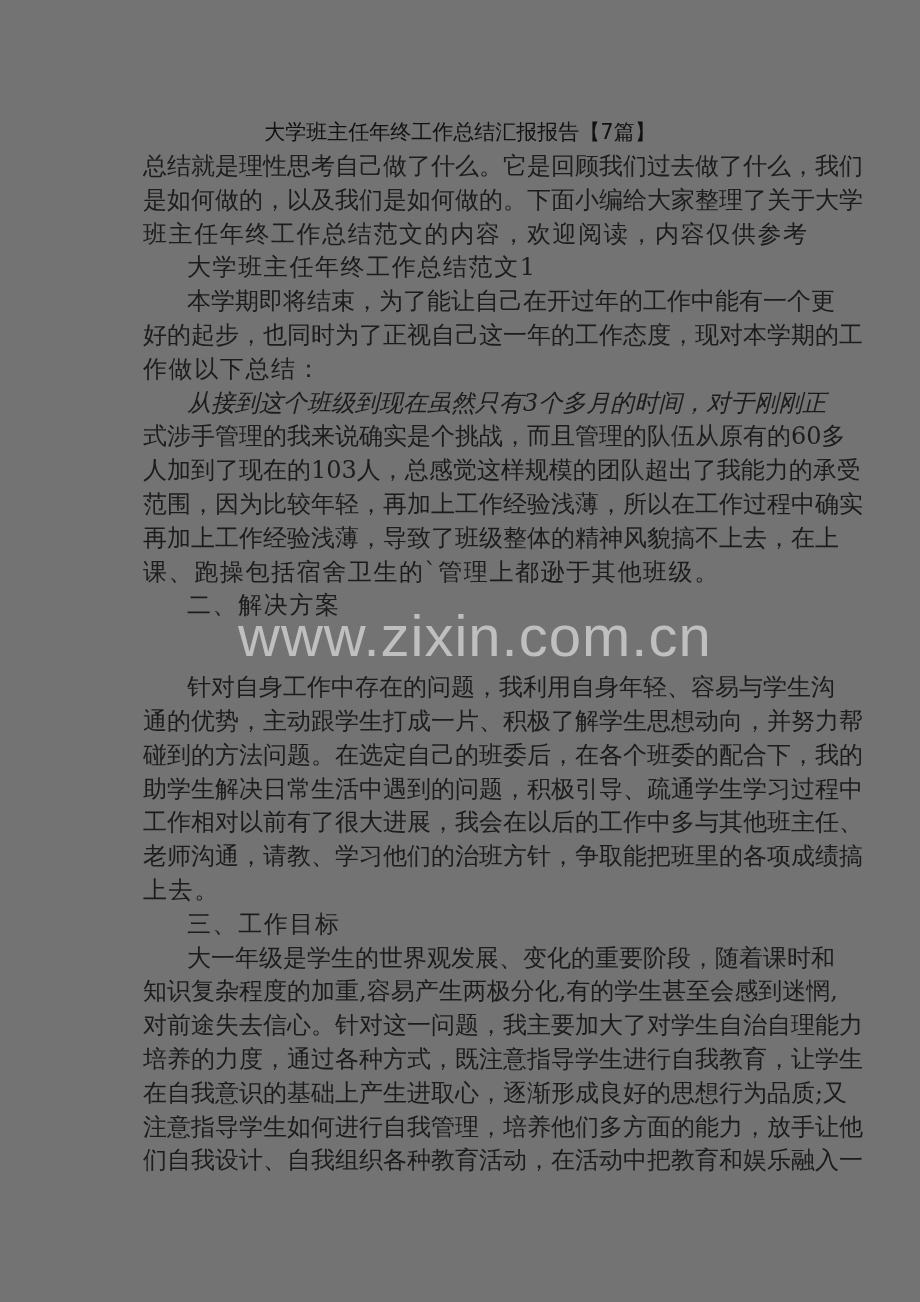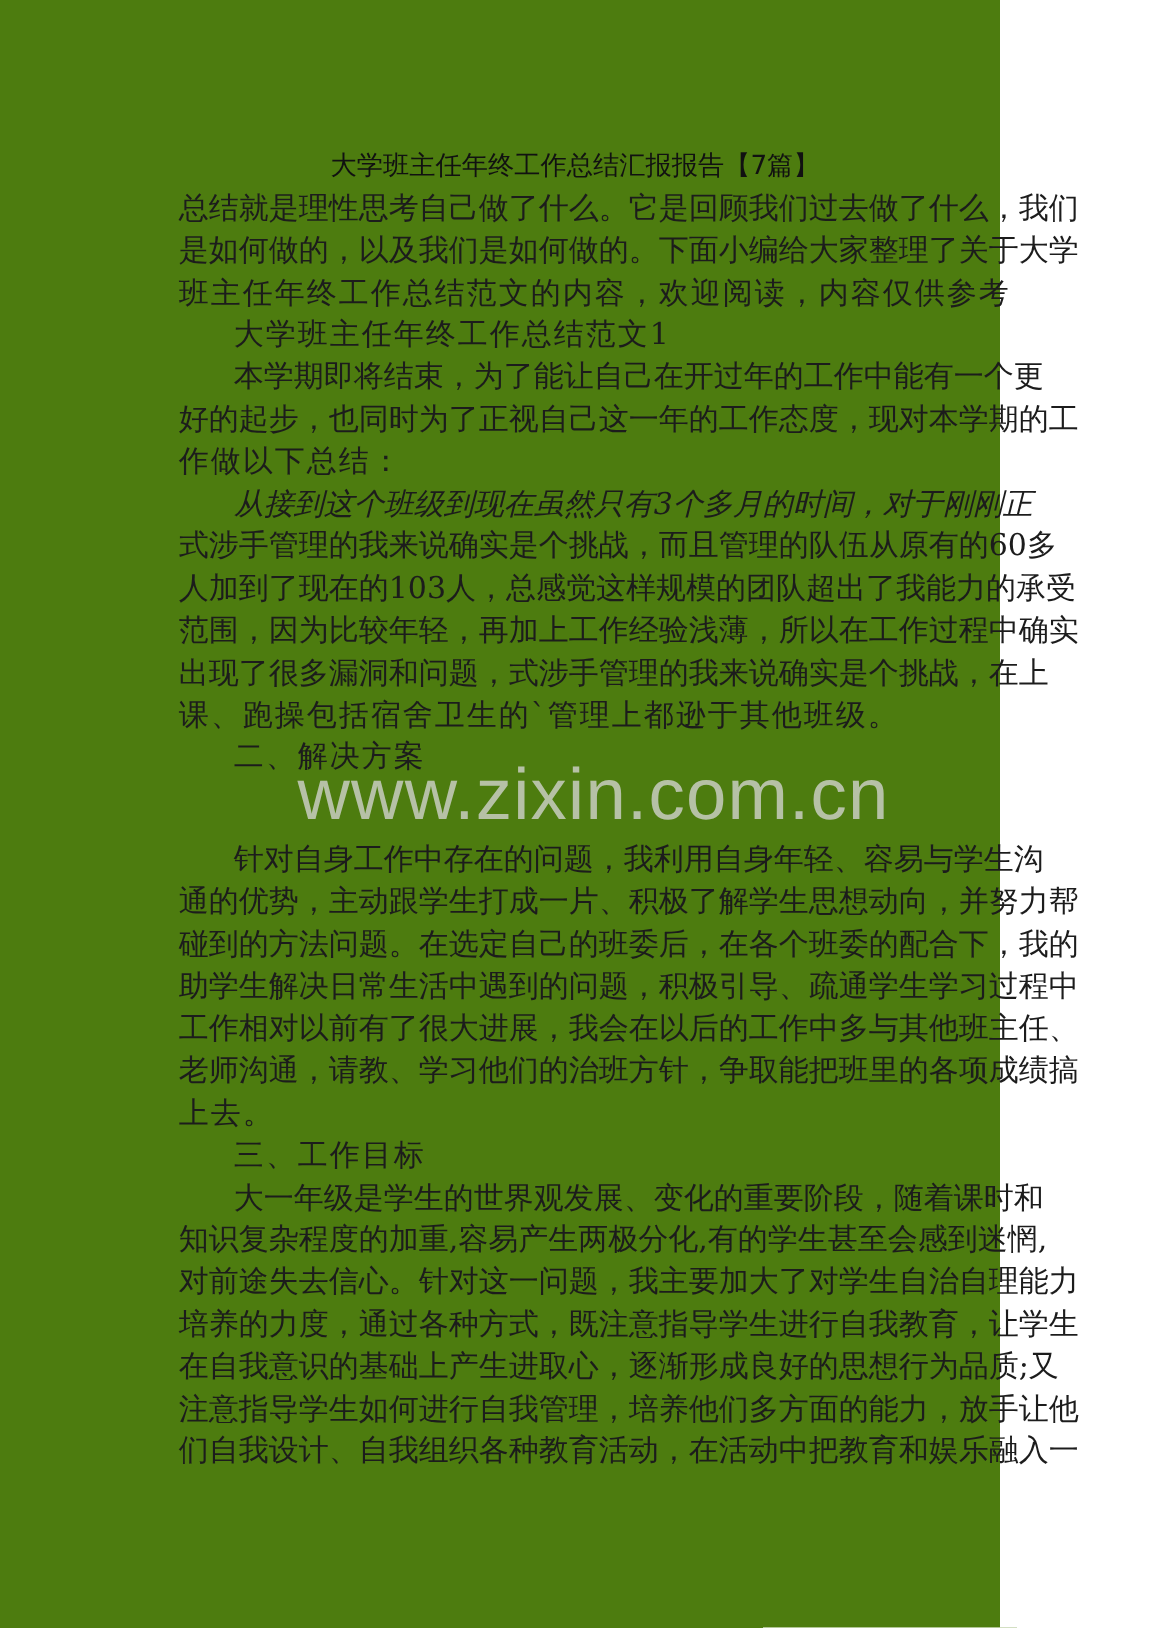--- a/index.html
+++ b/index.html
@@ -1,18 +1,18 @@
 <!DOCTYPE html>
 <html><head>
 <meta charset="utf-8">
 <style>
   html, body { margin: 0; padding: 0; background: #ffffff; }
   body { width: 920px; height: 1302px; position: relative; overflow: hidden;
          font-family: "DejaVu Serif", "Liberation Serif", serif; color: #1a1a1a; }
-  .page { position: absolute; left: 0; top: 0; width: 800px; height: 1302px; background: #4d7c0f; }
+  .page { position: absolute; left: 0; top: 0; width: 920px; height: 1302px; background: #737373; }
   .title { position: absolute; top: 117px; left: 0; width: 920px; text-align: center;
            font-family: "DejaVu Sans", "Liberation Sans", sans-serif; font-size: 21px;
            line-height: 30px; color: #111; }
   .body-text { position: absolute; top: 150px; left: 143px; width: 640px; }
   .line { height: 33.8px; line-height: 33.8px; font-size: 24px; white-space: nowrap;
           letter-spacing: 1.6px; color: #1c1c1c; }
   .line.indent { padding-left: 44px; }
   .line.justify { text-align-last: justify; text-align: justify; width: 636px; letter-spacing: 0; }
   .watermark { position: absolute; left: 238px; top: 604px; font-family: "Liberation Sans", sans-serif;
                font-size: 58px; line-height: 64px; color: #d9d9d9; letter-spacing: 1px;
@@ -28,32 +28,32 @@
       <div class="line justify">是如何做的，以及我们是如何做的。下面小编给大家整理了关于大学</div>
       <div class="line">班主任年终工作总结范文的内容，欢迎阅读，内容仅供参考</div>
       <div class="line indent">大学班主任年终工作总结范文1</div>
       <div class="line indent justify" style="width: 592px;">本学期即将结束，为了能让自己在开过年的工作中能有一个更</div>
       <div class="line justify">好的起步，也同时为了正视自己这一年的工作态度，现对本学期的工</div>
       <div class="line">作做以下总结：</div>
       <div class="line indent justify" style="width: 592px; font-style: italic;">从接到这个班级到现在虽然只有3个多月的时间，对于刚刚正</div>
       <div class="line justify">式涉手管理的我来说确实是个挑战，而且管理的队伍从原有的60多</div>
       <div class="line justify">人加到了现在的103人，总感觉这样规模的团队超出了我能力的承受</div>
       <div class="line justify">范围，因为比较年轻，再加上工作经验浅薄，所以在工作过程中确实</div>
-      <div class="line justify">出现了很多漏洞和问题，式涉手管理的我来说确实是个挑战，在上</div>
+      <div class="line justify">再加上工作经验浅薄，导致了班级整体的精神风貌搞不上去，在上</div>
       <div class="line">课、跑操包括宿舍卫生的`管理上都逊于其他班级。</div>
       <div class="line indent">二、解决方案</div>
       <div class="line indent justify" style="width: 592px; margin-top: 48px;">针对自身工作中存在的问题，我利用自身年轻、容易与学生沟</div>
       <div class="line justify">通的优势，主动跟学生打成一片、积极了解学生思想动向，并努力帮</div>
       <div class="line justify">碰到的方法问题。在选定自己的班委后，在各个班委的配合下，我的</div>
       <div class="line justify">助学生解决日常生活中遇到的问题，积极引导、疏通学生学习过程中</div>
       <div class="line justify">工作相对以前有了很大进展，我会在以后的工作中多与其他班主任、</div>
       <div class="line justify">老师沟通，请教、学习他们的治班方针，争取能把班里的各项成绩搞</div>
       <div class="line">上去。</div>
       <div class="line indent">三、工作目标</div>
-      <div class="line indent justify" style="width: 592px;">大一年级是学生的世界观发展、变化的重要阶段，随着课时和</div>
+      <div class="line indent justify" style="width: 592px; font-family: Liberation Serif, serif;">大一年级是学生的世界观发展、变化的重要阶段，随着课时和</div>
       <div class="line justify">知识复杂程度的加重,容易产生两极分化,有的学生甚至会感到迷惘,</div>
       <div class="line justify">对前途失去信心。针对这一问题，我主要加大了对学生自治自理能力</div>
       <div class="line justify">培养的力度，通过各种方式，既注意指导学生进行自我教育，让学生</div>
       <div class="line justify">在自我意识的基础上产生进取心，逐渐形成良好的思想行为品质;又</div>
       <div class="line justify">注意指导学生如何进行自我管理，培养他们多方面的能力，放手让他</div>
       <div class="line justify">们自我设计、自我组织各种教育活动，在活动中把教育和娱乐融入一</div>
     </div>
   <div class="watermark">www.zixin.com.cn</div>
 </div>
 

